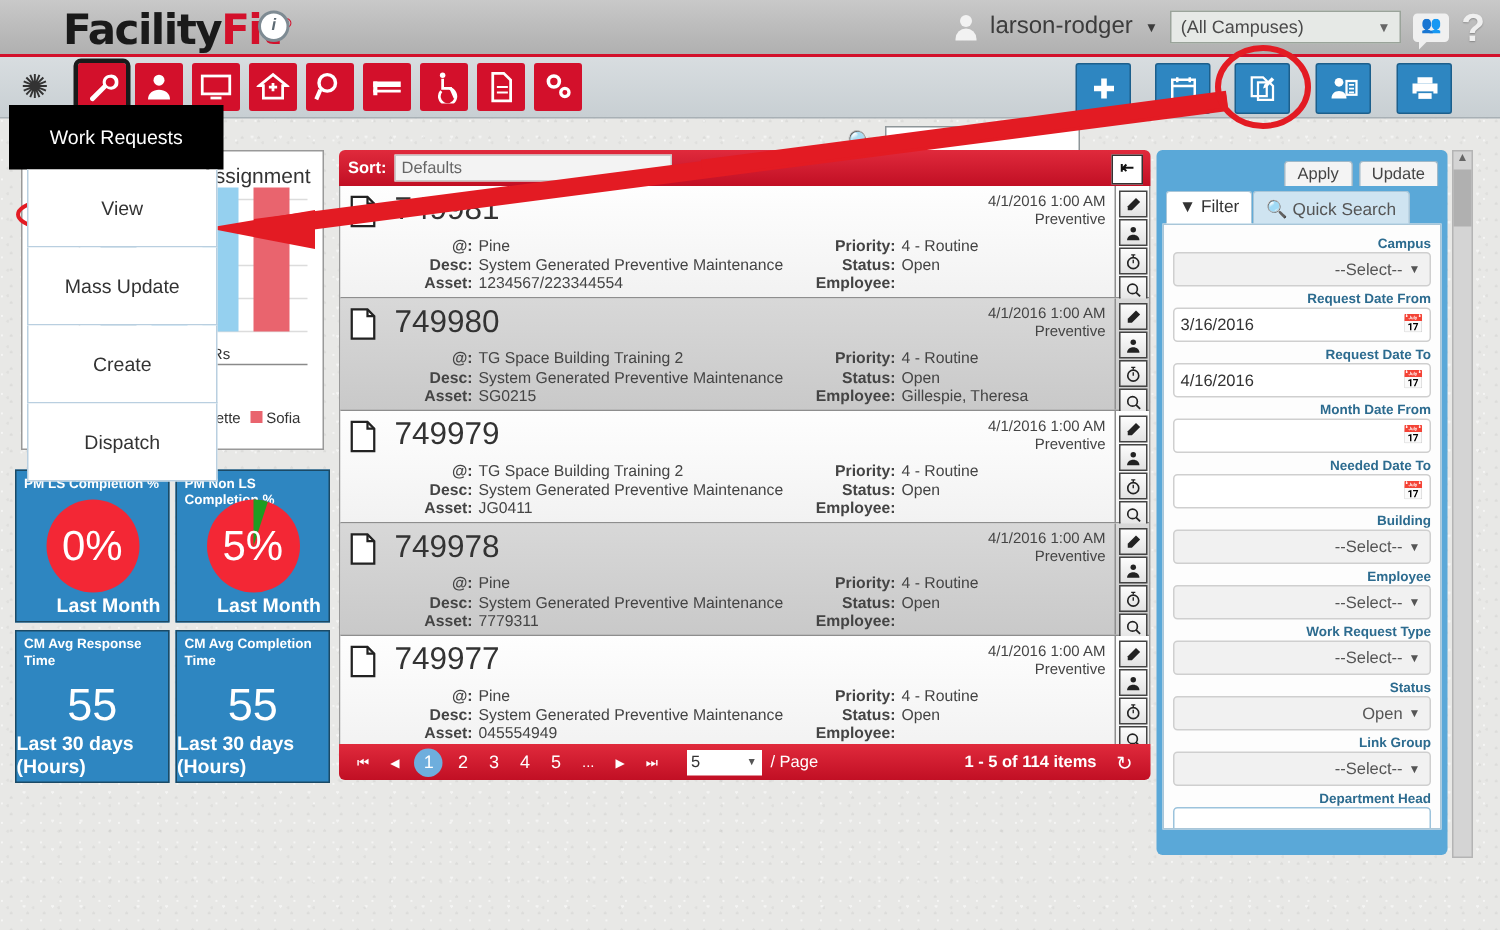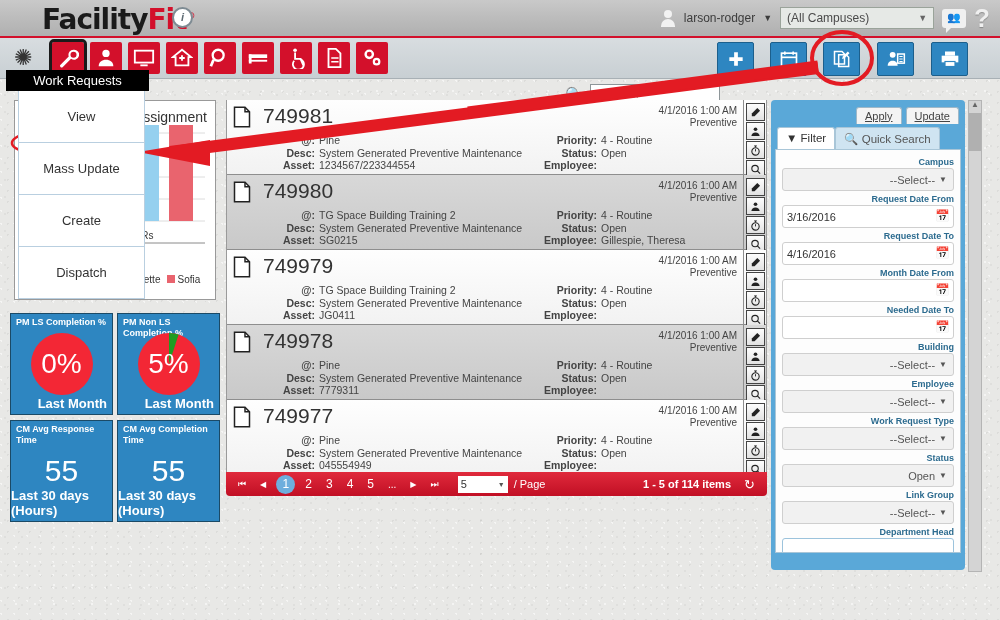--- a/index.html
+++ b/index.html
@@ -23,21 +23,21 @@
     letter-spacing:-1px;color:#1a1a1a;font-family:"DejaVu Sans",sans-serif;}
   .logo .red{color:#d3102b;}
   .logo .tm{font-size:9px;vertical-align:super;}
   .info-i{position:absolute;left:172px;top:7px;width:17px;height:17px;border-radius:50%;
     background:#fff;border:2px solid #7e8b93;color:#5d6a73;font-size:11px;font-weight:bold;
     text-align:center;line-height:17px;font-style:italic;}
   .user-area{position:absolute;right:10px;top:0;height:36px;display:flex;align-items:center;gap:8px;}
   .avatar-ico{width:16px;height:16px;position:relative;}
   .avatar-ico:before{content:"";position:absolute;left:4px;top:0;width:8px;height:8px;border-radius:50%;background:#f2f2f2;}
   .avatar-ico:after{content:"";position:absolute;left:1px;top:9px;width:14px;height:8px;border-radius:7px 7px 0 0;background:#f2f2f2;}
-  .username{color:#3c3c3c;font-size:12px;}
+  .username{color:#3c3c3c;font-size:16px;}
   .caret{font-size:9px;color:#3c3c3c;}
   .campus-sel{width:140px;height:20px;background:#e6e9e6;border:1px solid #9aa39a;
     font-size:12px;color:#4a4a4a;display:flex;align-items:center;padding:0 6px;justify-content:space-between;}
   .chat-ico{width:24px;height:19px;background:#f0f0f0;border-radius:3px;position:relative;color:#6b7680;
     font-size:11px;text-align:center;line-height:17px;}
   .chat-ico:after{content:"";position:absolute;left:4px;bottom:-5px;border-width:6px 6px 0 0;
     border-style:solid;border-color:#f0f0f0 transparent transparent transparent;}
   .help-q{font-size:26px;color:#efefef;font-weight:bold;line-height:26px;text-shadow:0 1px 1px #888;}
 
   
@@ -51,21 +51,21 @@
   .tbicon svg{display:block;}
   .sparkle{position:absolute;left:14px;top:10px;font-size:22px;color:#333;line-height:20px;}
 
   .searchwrap{position:absolute;left:565px;top:46px;display:flex;align-items:center;gap:6px;}
   .mag{font-size:15px;color:#333;font-weight:bold;}
   .searchbox{width:120px;height:19px;background:#fff;border:1px solid #8e9699;
     font-size:11px;color:#9a9a9a;padding:0 4px;line-height:19px;}
 
   
   .menuwrap{position:absolute;left:18px;top:70px;width:103px;z-index:40;}
-  .menuhdr{background:#000;color:#fff;font-size:13px;text-align:center;padding:3px 4px;
+  .menuhdr{background:#000;color:#fff;font-size:13px;text-align:center;padding:14px 4px;
     white-space:nowrap;width:135px;margin-left:-12px;}
   .menuitem{background:#fff;border:1px solid #b9cfe0;border-top:none;font-size:13px;
     color:#333;text-align:center;padding:18px 2px;width:121px;}
 
   
   .chartcard{position:absolute;left:14px;top:100px;width:200px;height:198px;background:#fff;
     border:1px solid #999;}
   .charttitle{position:absolute;right:8px;top:8px;font-size:14px;color:#333;}
   .chartsvg{position:absolute;left:0;top:24px;}
   .legend{position:absolute;left:0;bottom:14px;width:100%;display:flex;justify-content:center;
@@ -117,21 +117,21 @@
     display:flex;align-items:center;justify-content:space-between;padding:0 3px;margin-left:12px;}
   .perpage{margin-left:6px;font-weight:normal;}
   .itemcount{position:absolute;right:36px;font-weight:bold;}
   .refresh{position:absolute;right:12px;font-size:13px;}
 
   
   .filterpanel{position:absolute;left:771px;top:100px;width:194px;height:470px;
     background:#5aa8d8;border-radius:4px;}
   .fhead{height:24px;display:flex;justify-content:flex-end;align-items:center;gap:4px;padding:3px 6px 0 0;}
   .fbtn{background:#f4f4f4;border:1px solid #9fb8c8;border-bottom:none;border-radius:3px 3px 0 0;
-    font-size:11px;color:#444;padding:2px 8px;text-decoration:underline;}
+    font-size:11px;color:#444;padding:2px 8px;}
   .tabs{display:flex;padding-left:6px;}
   .tab{font-size:11.5px;padding:4px 8px 3px;border:1px solid #a9c6d8;border-bottom:none;
     border-radius:3px 3px 0 0;color:#555;background:#cfe4f1;}
   .tab.active{background:#fff;color:#333;}
   .fbody{background:#fdfdfd;border:1px solid #a9c6d8;margin:0 4px;padding:4px 6px 8px;
     height:390px;overflow:hidden;}
   .flabel{font-size:9px;color:#2c6b8f;font-weight:bold;text-align:right;margin:3px 0 1px;}
   .fsel{height:21px;background:#f1f1f1;border:1px solid #cfcfcf;border-radius:3px;
     font-size:11px;color:#555;display:flex;align-items:center;justify-content:flex-end;
     padding-right:6px;gap:4px;}
@@ -321,20 +321,25 @@
   <div class="br">Last 30 days (Hours)</div>
 </div>
 
 <div class="tile" style="left:117px;top:420px;width:101px;height:100px">
   <div class="tl">CM Avg Completion Time</div>
   <div class="bignum" style="font-size:30px">55</div>
   <div class="br">Last 30 days (Hours)</div>
 </div>
 
 <div class="listpanel">
+  <div class="sortbar">
+    <span class="sortlbl">Sort:</span>
+    <div class="sortsel">Defaults</div>
+    <div class="gridbtn">⇤</div>
+  </div>
 
   <div class="rows" id="rows">
       <div class="row odd">
         <div class="docico"><svg width="18" height="22" viewBox="0 0 24 28">
             <path d="M2 1h14l6 6v20H2z" fill="#fff" stroke="#222" stroke-width="2"></path>
             <path d="M16 1v6h6" fill="none" stroke="#222" stroke-width="2"></path>
           </svg></div>
         <div class="rowbody">
           <div class="rowid">749981</div>
           <div class="rowdate">4/1/2016 1:00 AM<br><span>Preventive</span></div>

